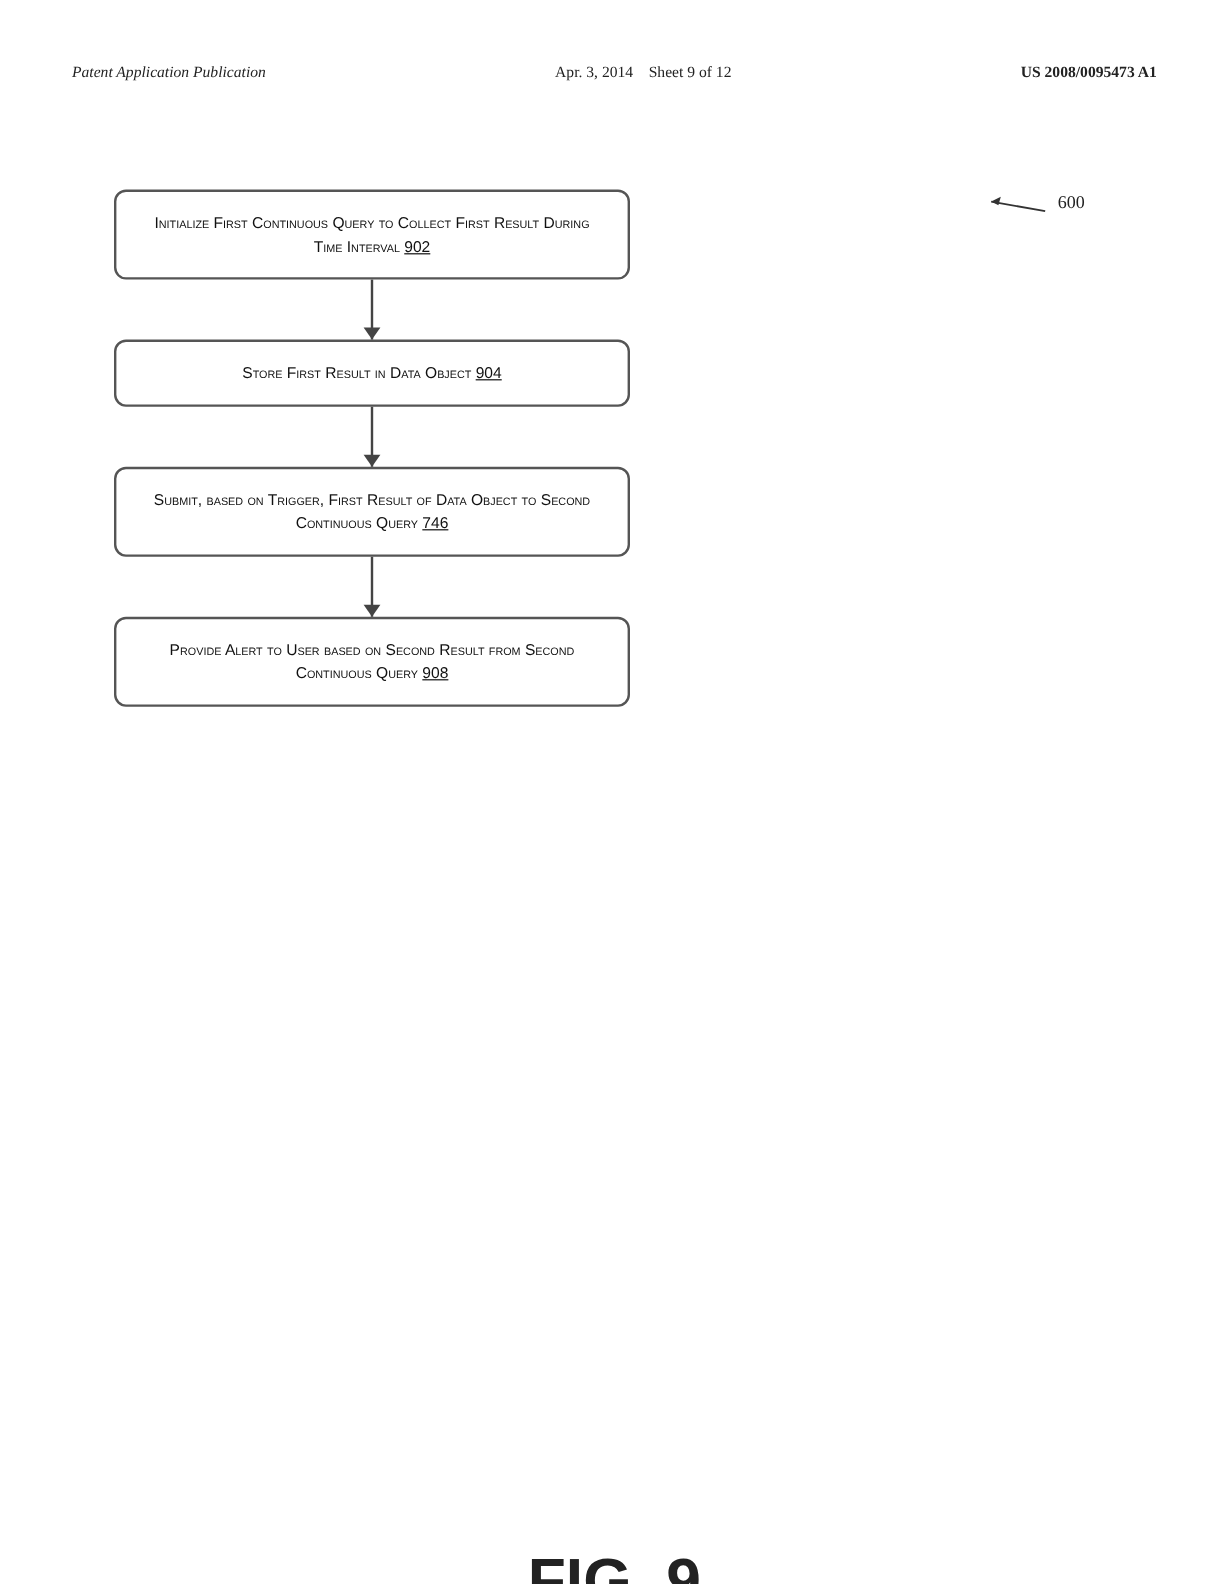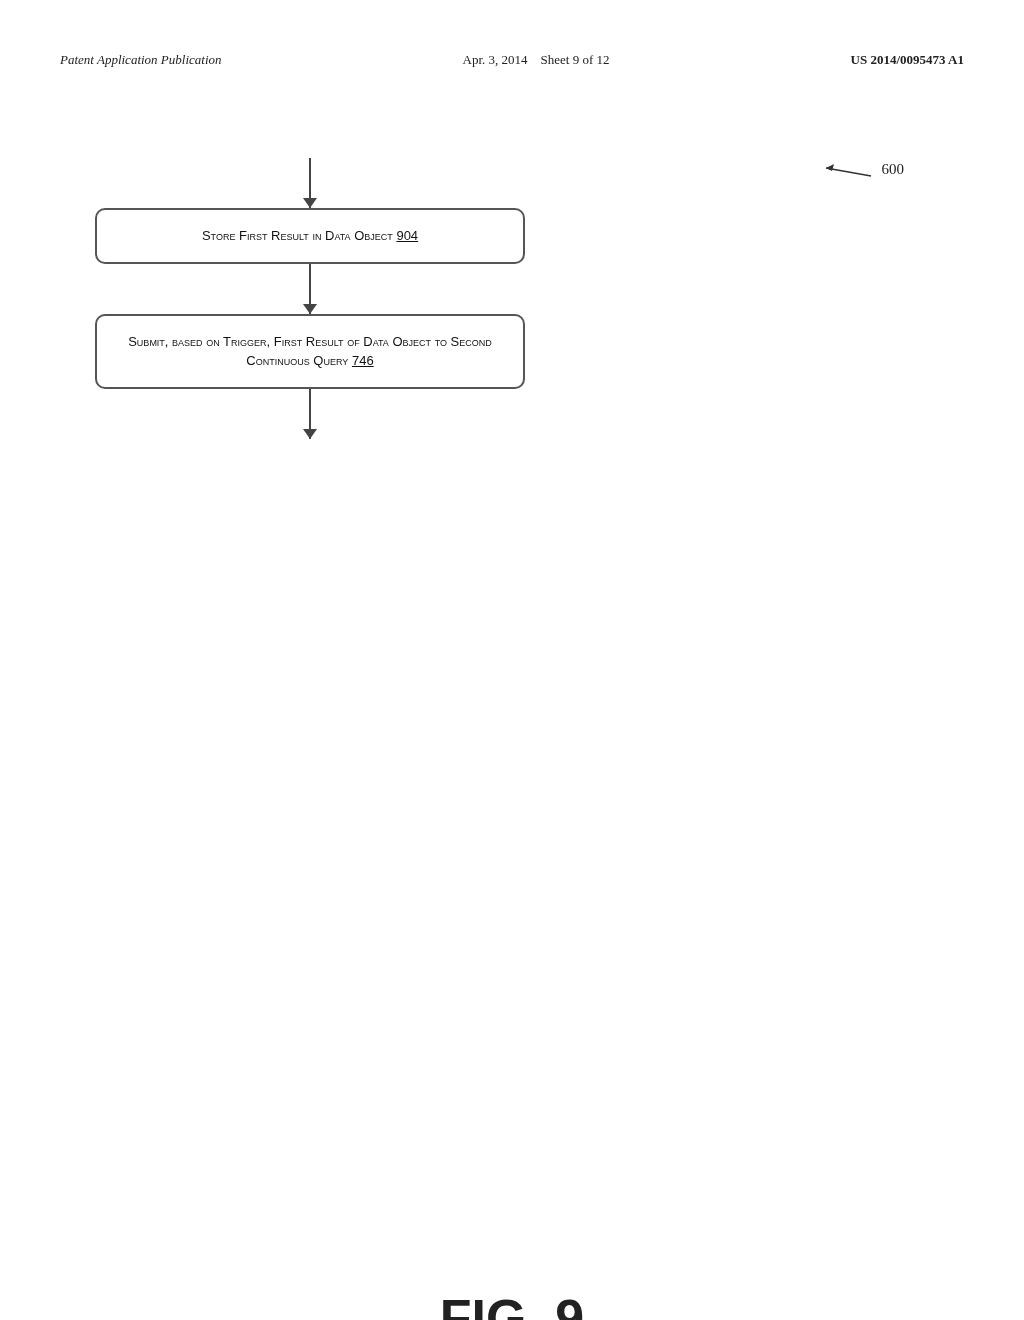--- a/index.html
+++ b/index.html
@@ -143,49 +143,55 @@
 <body>
 
 <div class="page">
 
   <div class="header">
     <div class="header-left">Patent Application Publication</div>
     <div class="header-center">
       <span>Apr. 3, 2014</span>&nbsp;&nbsp;&nbsp;
       <span>Sheet 9 of 12</span>
     </div>
-    <div class="header-right">US 2014/0095473 A1</div>
+    <div class="header-right">US 2008/0095473 A1</div>
   </div>
 
   <div class="page-content">
 
     <div class="figure-label-container">
       <svg width="60" height="22">
 
         <line x1="55" y1="18" x2="10" y2="10" stroke="#333" stroke-width="1.5"></line>
         <polygon points="10,10 18,6 16,13" fill="#333"></polygon>
       </svg>
       <span class="figure-number">600</span>
     </div>
 
     <div class="flowchart">
 
+      <div class="flow-box">
+        <span>Initialize First Continuous Query to Collect First Result During Time Interval <span class="ref-num">902</span></span>
+      </div>
 
       <div class="flow-arrow"></div>
 
       <div class="flow-box">
         <span>Store First Result in Data Object <span class="ref-num">904</span></span>
       </div>
 
       <div class="flow-arrow"></div>
 
       <div class="flow-box">
         <span>Submit, based on Trigger, First Result of Data Object to Second Continuous Query <span class="ref-num">746</span></span>
       </div>
 
       <div class="flow-arrow"></div>
 
+      <div class="flow-box">
+        <span>Provide Alert to User based on Second Result from Second Continuous Query <span class="ref-num">908</span></span>
+      </div>
 
     </div>
 
     <div class="fig-label">FIG. 9</div>
   </div>
 </div>
 
 </body></html>

